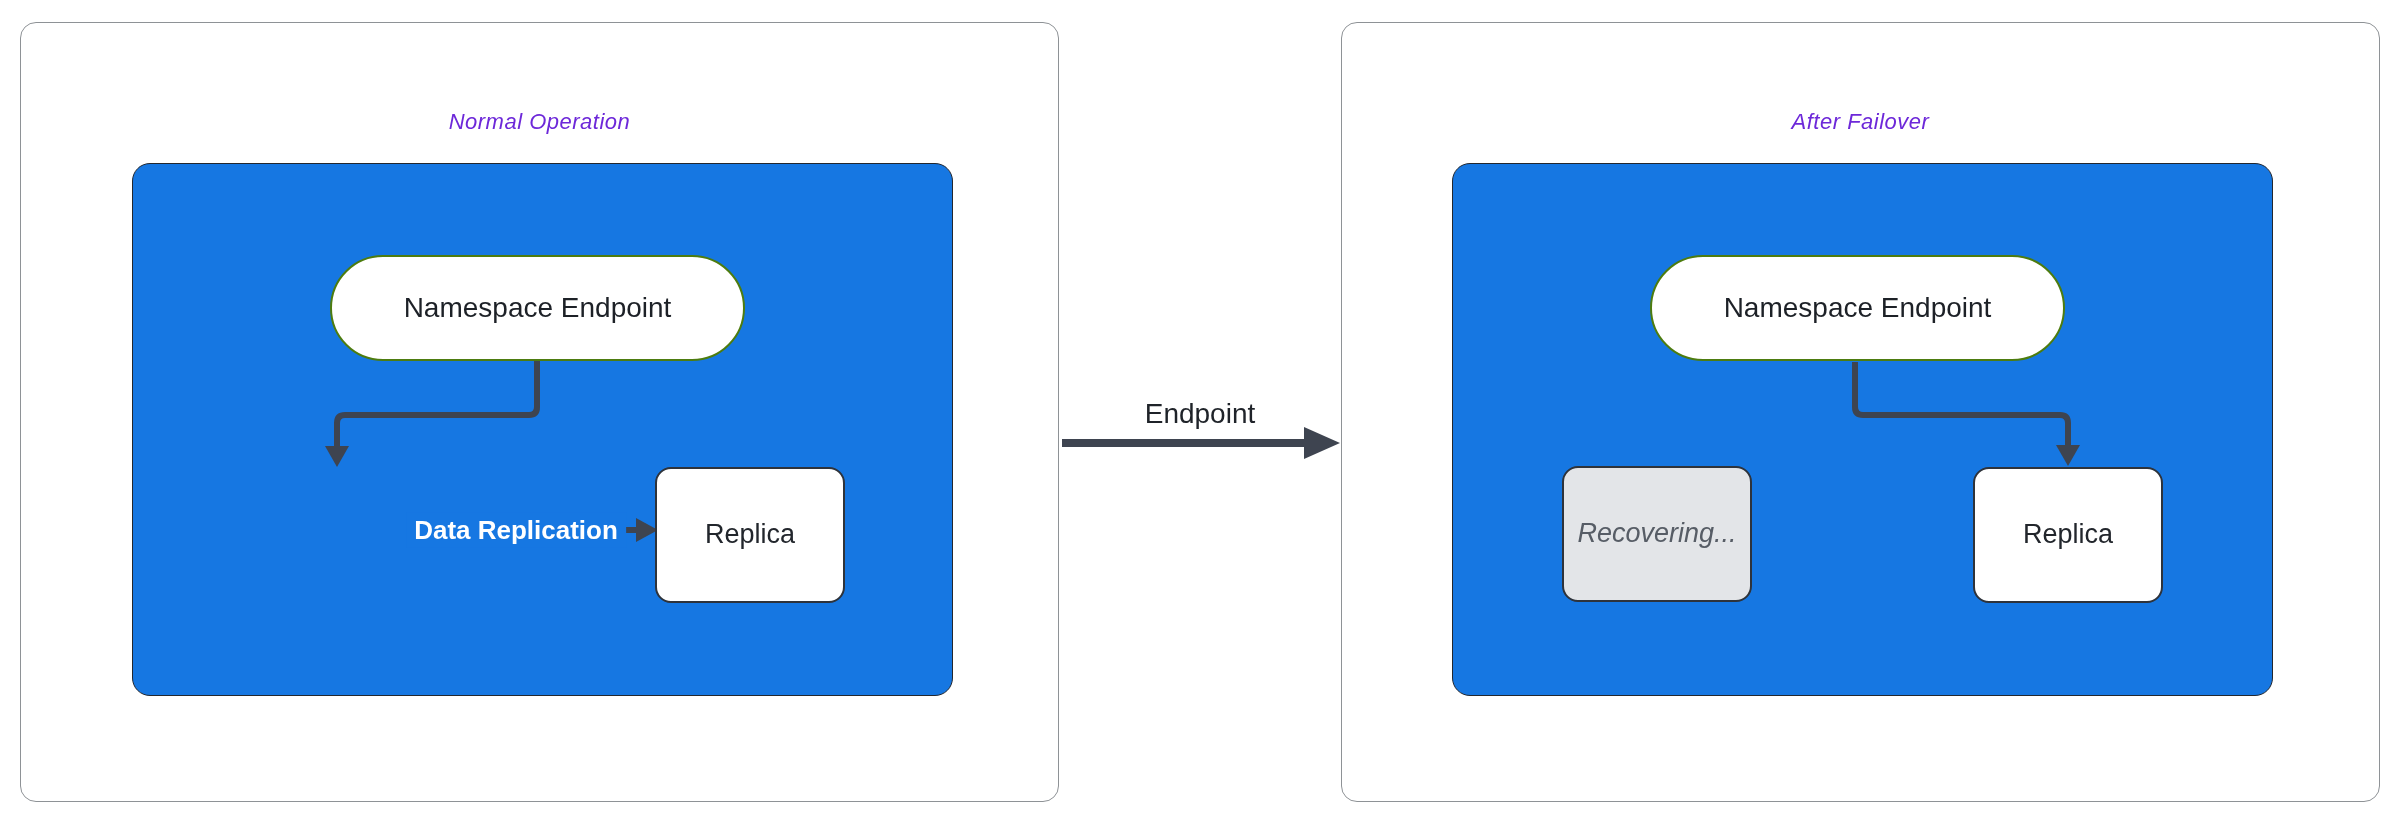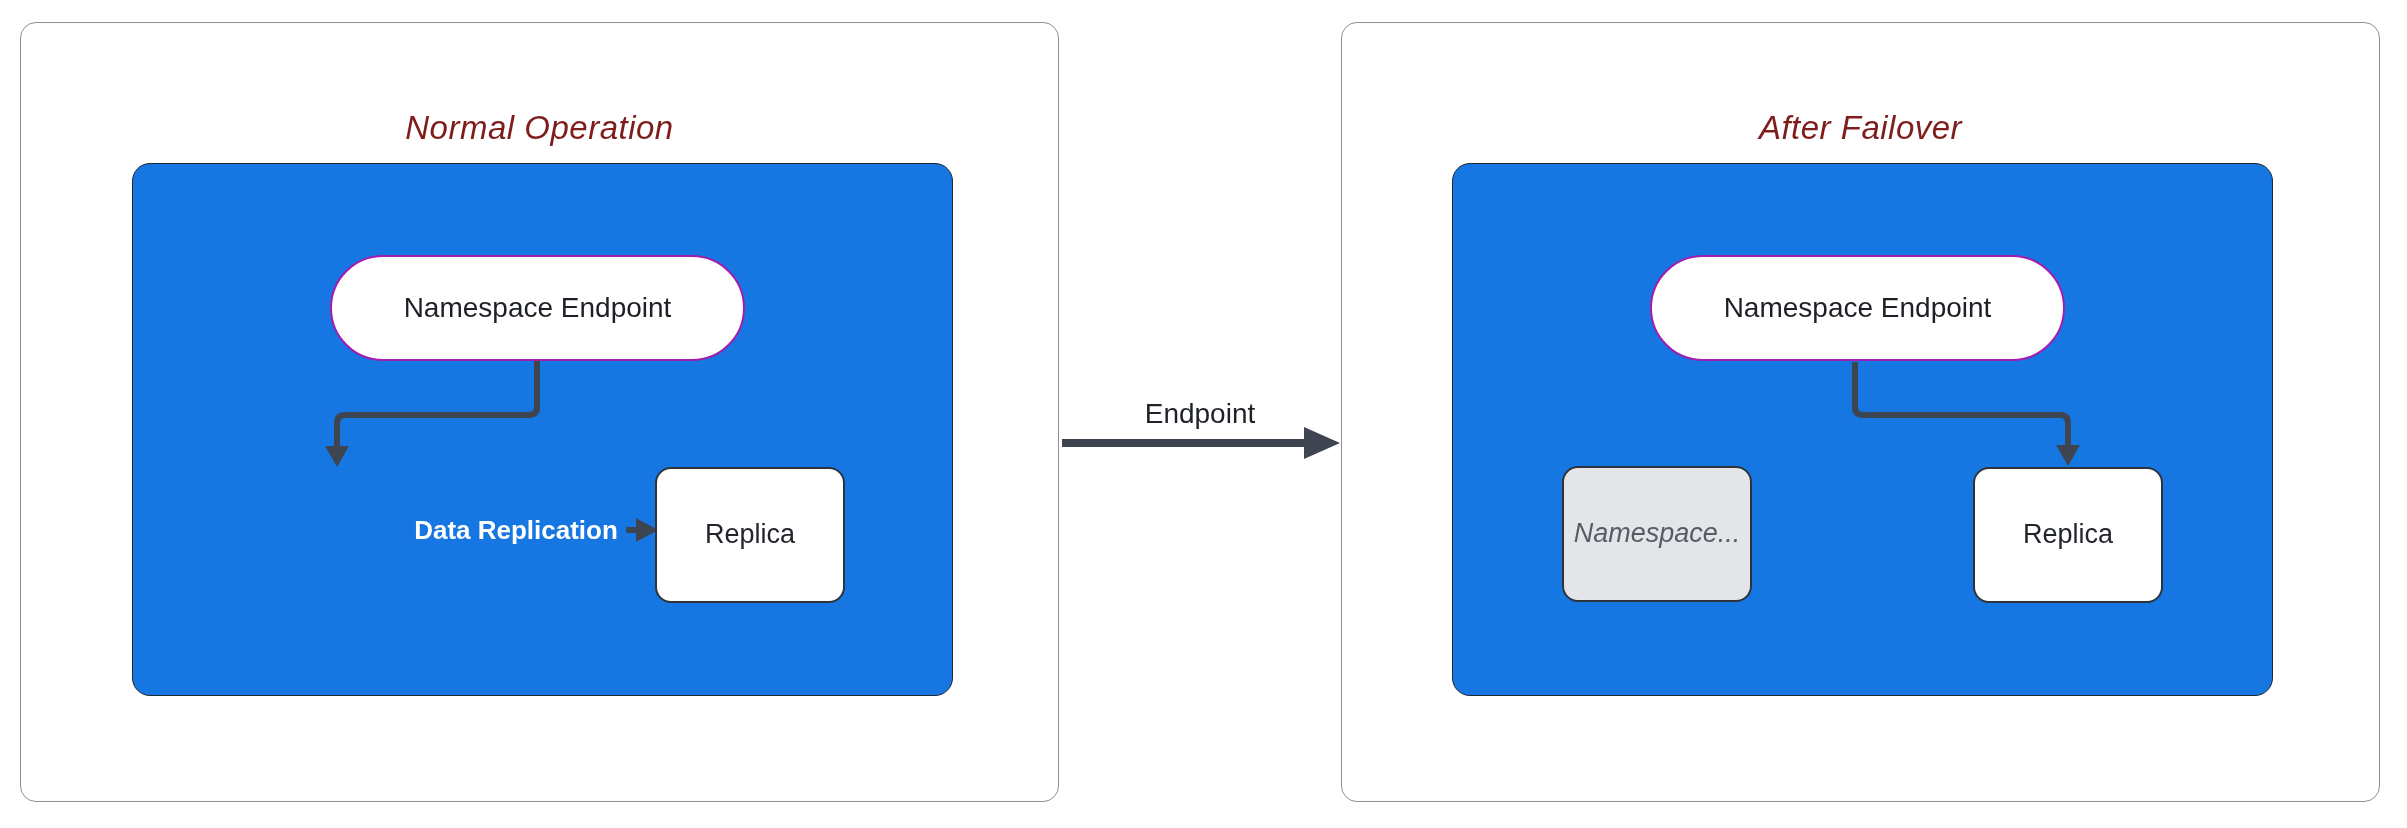--- a/index.html
+++ b/index.html
@@ -20,42 +20,42 @@
     border: 1.5px solid #8e9296;
     border-radius: 16px;
     box-sizing: border-box;
   }
   .panel-title {
     position: absolute;
     top: 86px;
     left: 0;
     width: 100%;
     text-align: center;
-    font-size: 33px;
+    font-size: 22px;
     font-style: italic;
-    color: #7f1d1d;
+    color: #6d28d9;
     letter-spacing: 0.5px;
   }
   .container-blue {
     position: absolute;
     top: 163px;
     width: 821px;
     height: 533px;
     background: #1677e2;
     border: 1.5px solid #23272e;
     border-radius: 18px;
     box-sizing: border-box;
   }
   .pill {
     position: absolute;
     top: 255px;
     width: 415px;
     height: 106px;
     background: #ffffff;
-    border: 2px solid #a21caf;
+    border: 2px solid #4d7c0f;
     border-radius: 53px;
     box-sizing: border-box;
     display: flex;
     align-items: center;
     justify-content: center;
     font-size: 28px;
     color: #1d2127;
   }
   .node {
     position: absolute;
@@ -136,16 +136,16 @@
     <polygon points="1304,427 1304,459 1340,443" fill="#3e4450"></polygon>
   </svg>
 
   <div class="pill" style="left:330px;">Namespace Endpoint</div>
   <div class="node" style="left:655px;">Replica</div>
   <div class="edge-label" style="left:516px; top:530px;">Data Replication</div>
 
   <div class="transition-label" style="left:1200px; top:430px;">Endpoint</div>
 
   <div class="pill" style="left:1650px;">Namespace Endpoint</div>
-  <div class="node recovering" style="left:1562px; top:466px;">Namespace...</div>
+  <div class="node recovering" style="left:1562px; top:466px;">Recovering...</div>
   <div class="node" style="left:1973px;">Replica</div>
 
 </div>
 
 </body></html>

